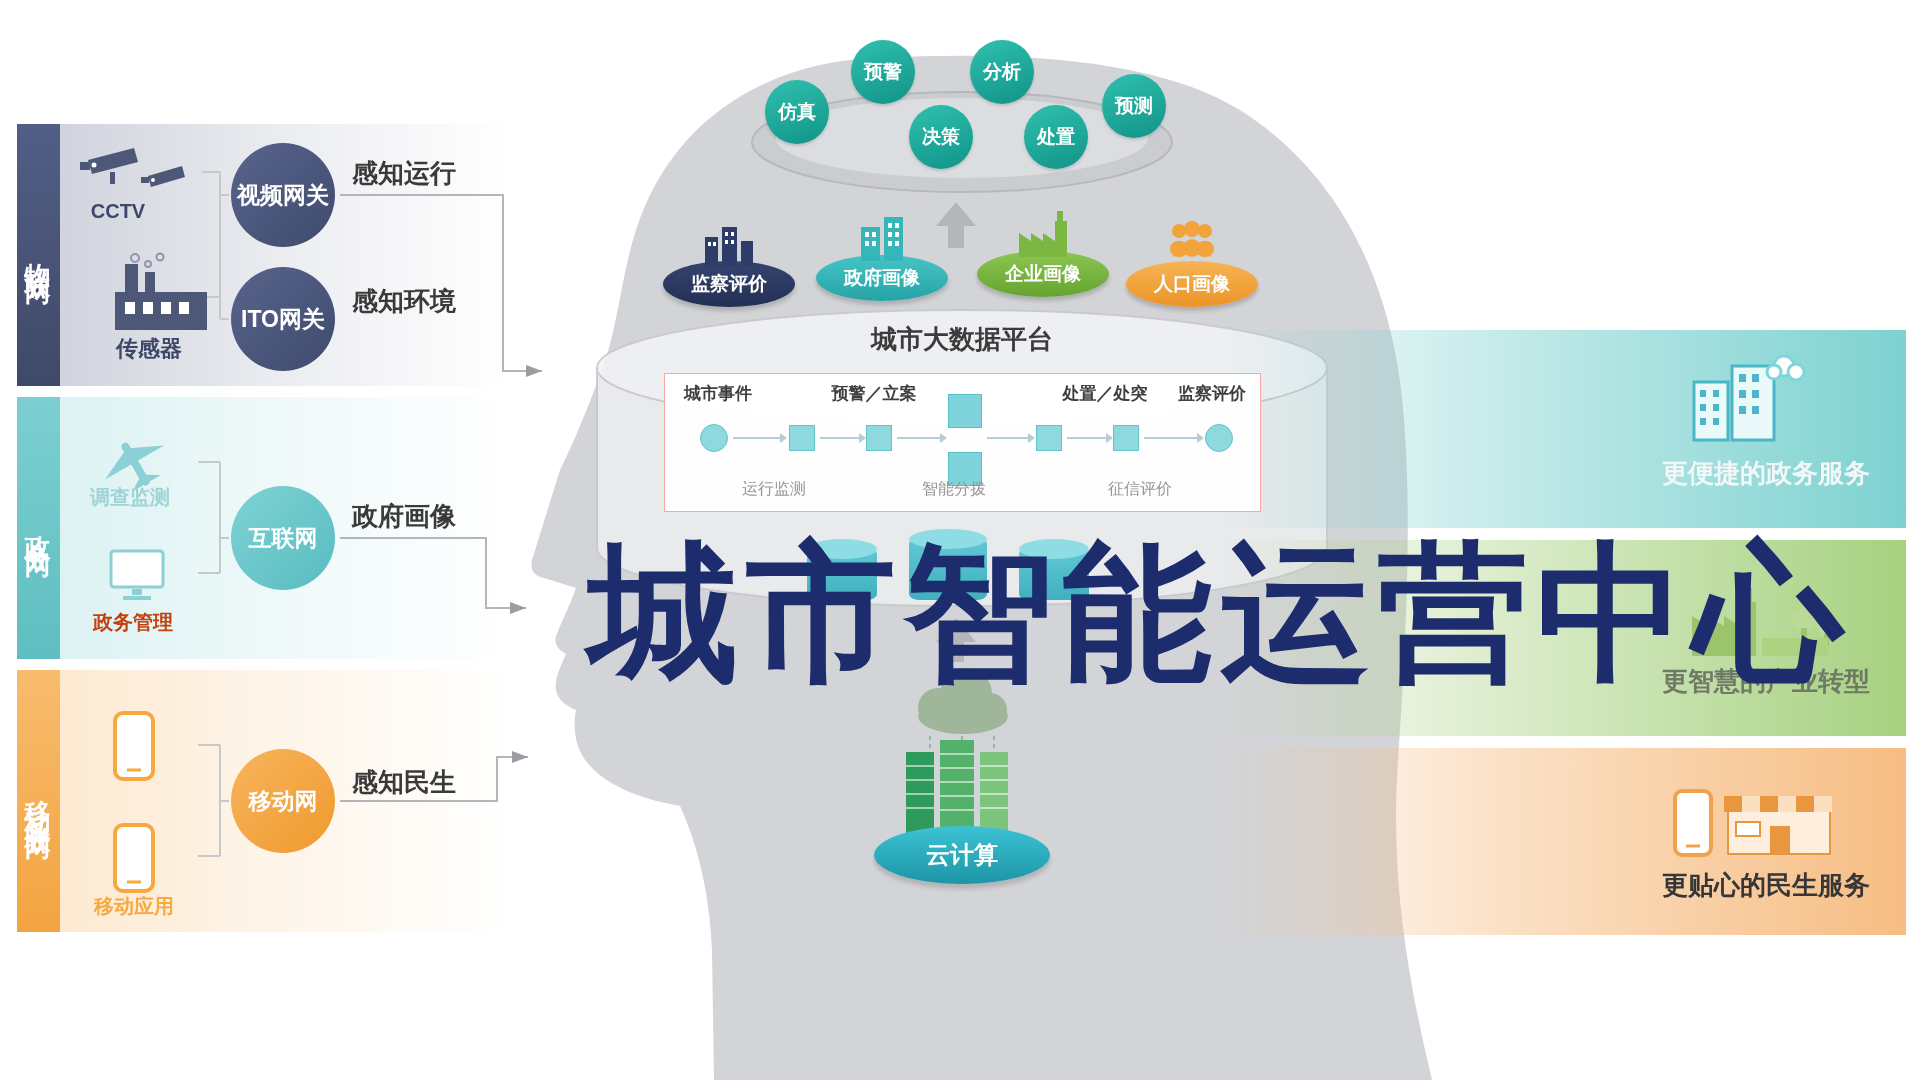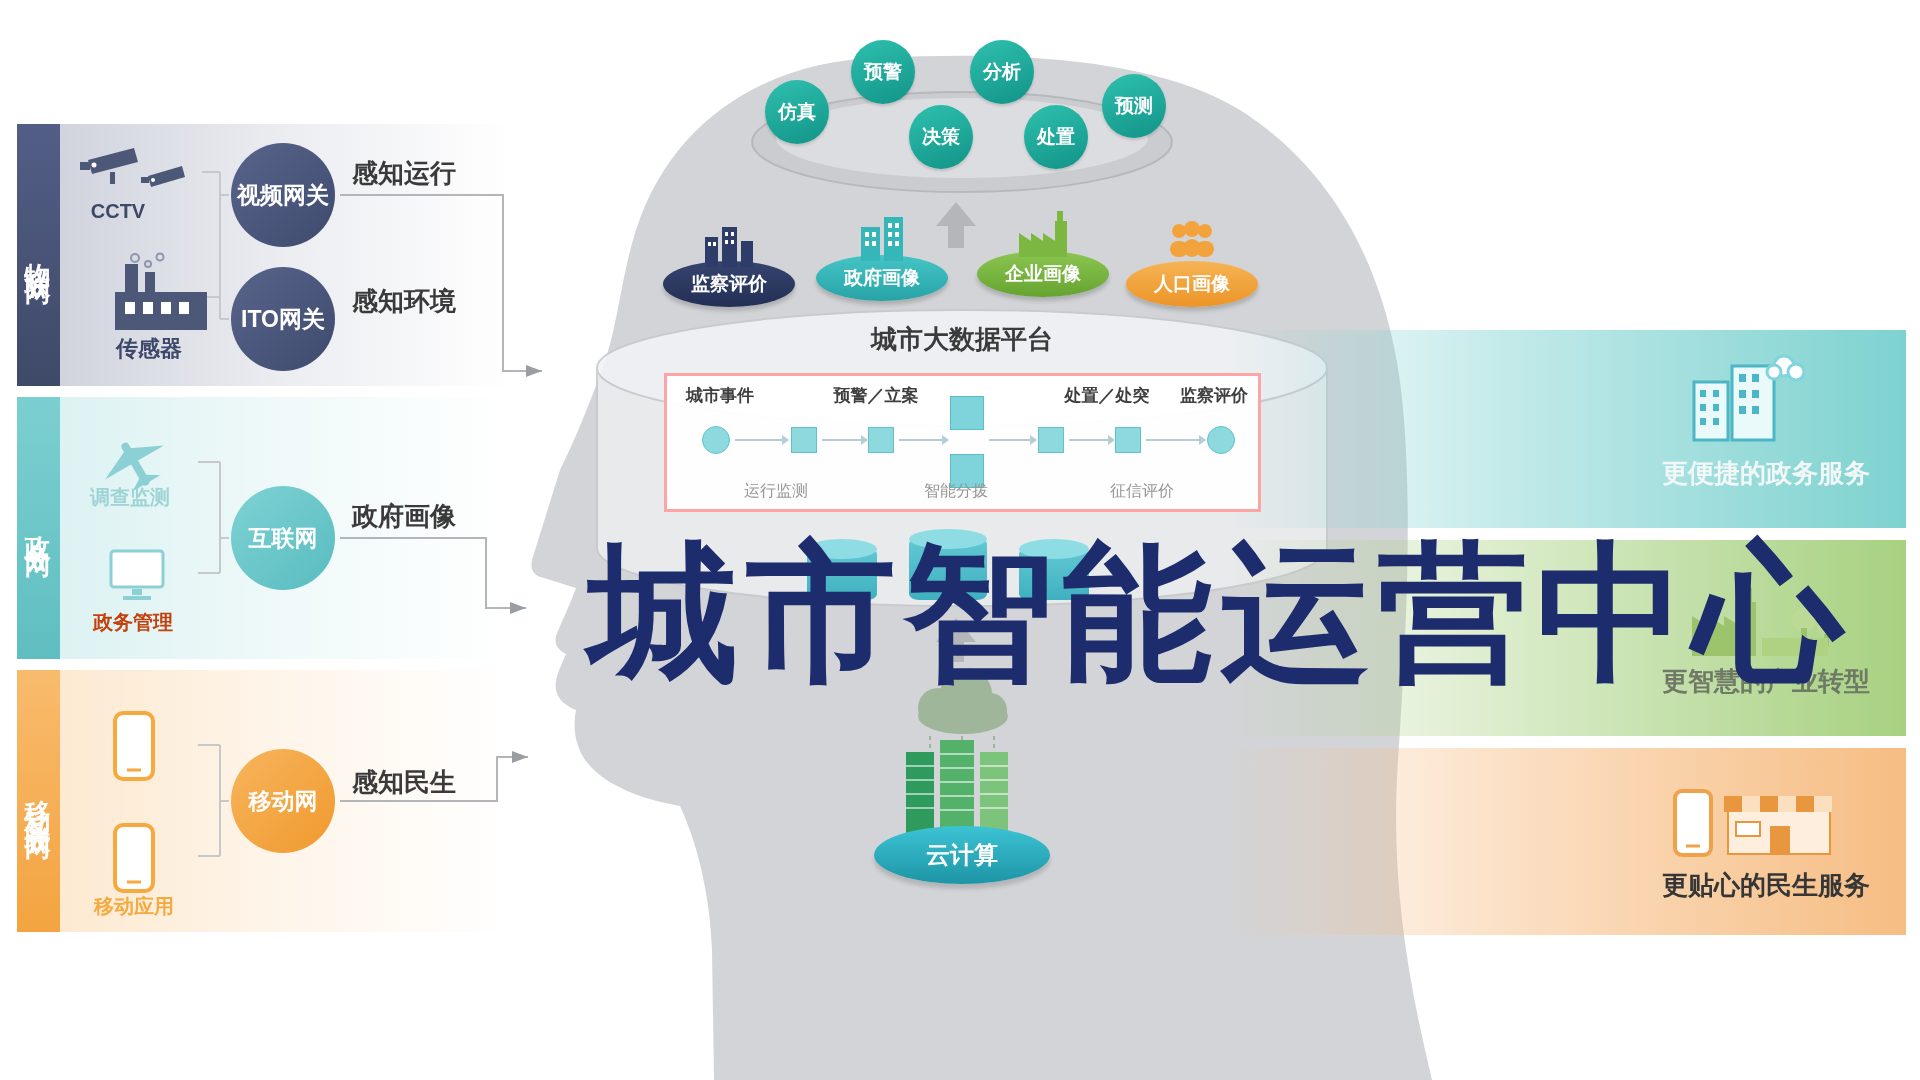--- a/index.html
+++ b/index.html
@@ -13,21 +13,21 @@
 .gwc{position:absolute;width:104px;height:104px;border-radius:50%;display:flex;align-items:center;justify-content:center;color:#fff;font-weight:700;font-size:23px;z-index:6}
 .sense{position:absolute;font-size:26px;font-weight:700;color:#3a3a3a;z-index:6;white-space:nowrap}
 .ilabel{position:absolute;font-weight:700;text-align:center;z-index:6}
 
 .tcirc{position:absolute;width:64px;height:64px;border-radius:50%;background:linear-gradient(160deg,#2fc0ae,#119488);color:#fff;font-weight:700;font-size:19px;display:flex;align-items:center;justify-content:center;z-index:12;box-shadow:0 2px 3px rgba(0,0,0,.15)}
 
 .pwrap{position:absolute;z-index:12;width:132px;text-align:center}
 .pdisc{width:132px;height:46px;border-radius:50%;display:flex;align-items:center;justify-content:center;color:#fff;font-weight:700;font-size:19px;box-shadow:0 4px 4px rgba(0,0,0,.18)}
 .picon{position:relative;display:block;margin:0 auto -6px auto}
 
-#flowbox{position:absolute;left:664px;top:373px;width:597px;height:139px;background:rgba(255,255,255,.95);border:3px solid #fca5a5;z-index:14}
+#flowbox{position:absolute;left:664px;top:373px;width:597px;height:139px;background:rgba(255,255,255,.95);border:1px solid #fca5a5;z-index:14}
 .fhead{position:absolute;top:8px;font-size:17px;font-weight:700;color:#3f3f3f;text-align:center}
 .ffoot{position:absolute;top:105px;font-size:16px;color:#979797;text-align:right}
 .fcirc{position:absolute;width:28px;height:28px;border-radius:50%;background:#8ed9de;border:1px solid #62c4cb}
 .fsq{position:absolute;width:26px;height:26px;background:#8ed9de;border:1px solid #62c4cb}
 .fstack{position:absolute;width:34px;height:34px;background:#7fd3da;border:1px solid #57bfc8}
 .farrow{position:absolute;height:2px;background:#b6cdd6}
 .farrow::after{content:"";position:absolute;right:-6px;top:-4px;width:0;height:0;border-left:7px solid #b6cdd6;border-top:5px solid transparent;border-bottom:5px solid transparent}
 
 .cyl{position:absolute;background:linear-gradient(180deg,#62c8d4,#3fb0bf);border-radius:10px/6px;z-index:10}
 .cyl::before{content:"";position:absolute;left:0;top:-9px;width:100%;height:20px;border-radius:50%;background:#8fdde4}

